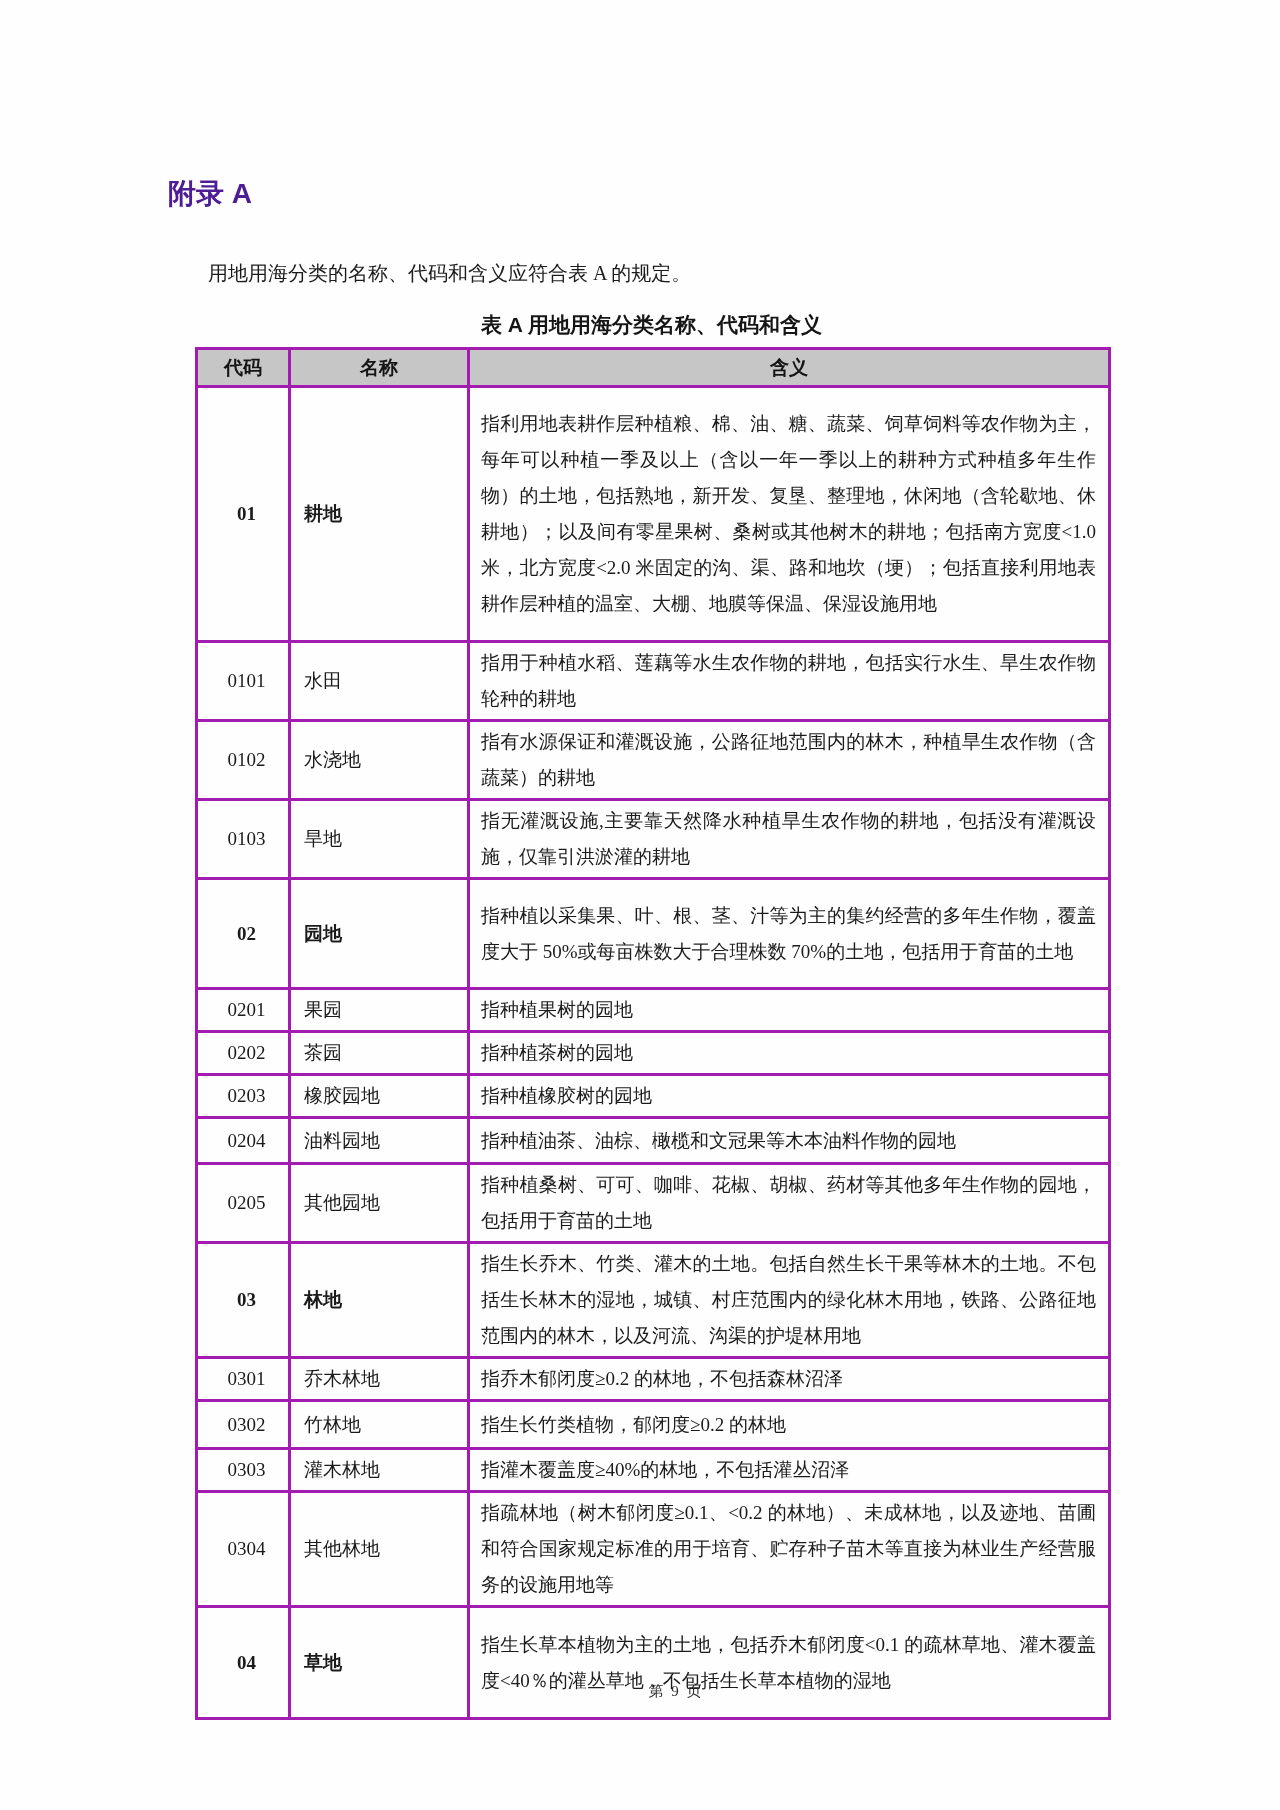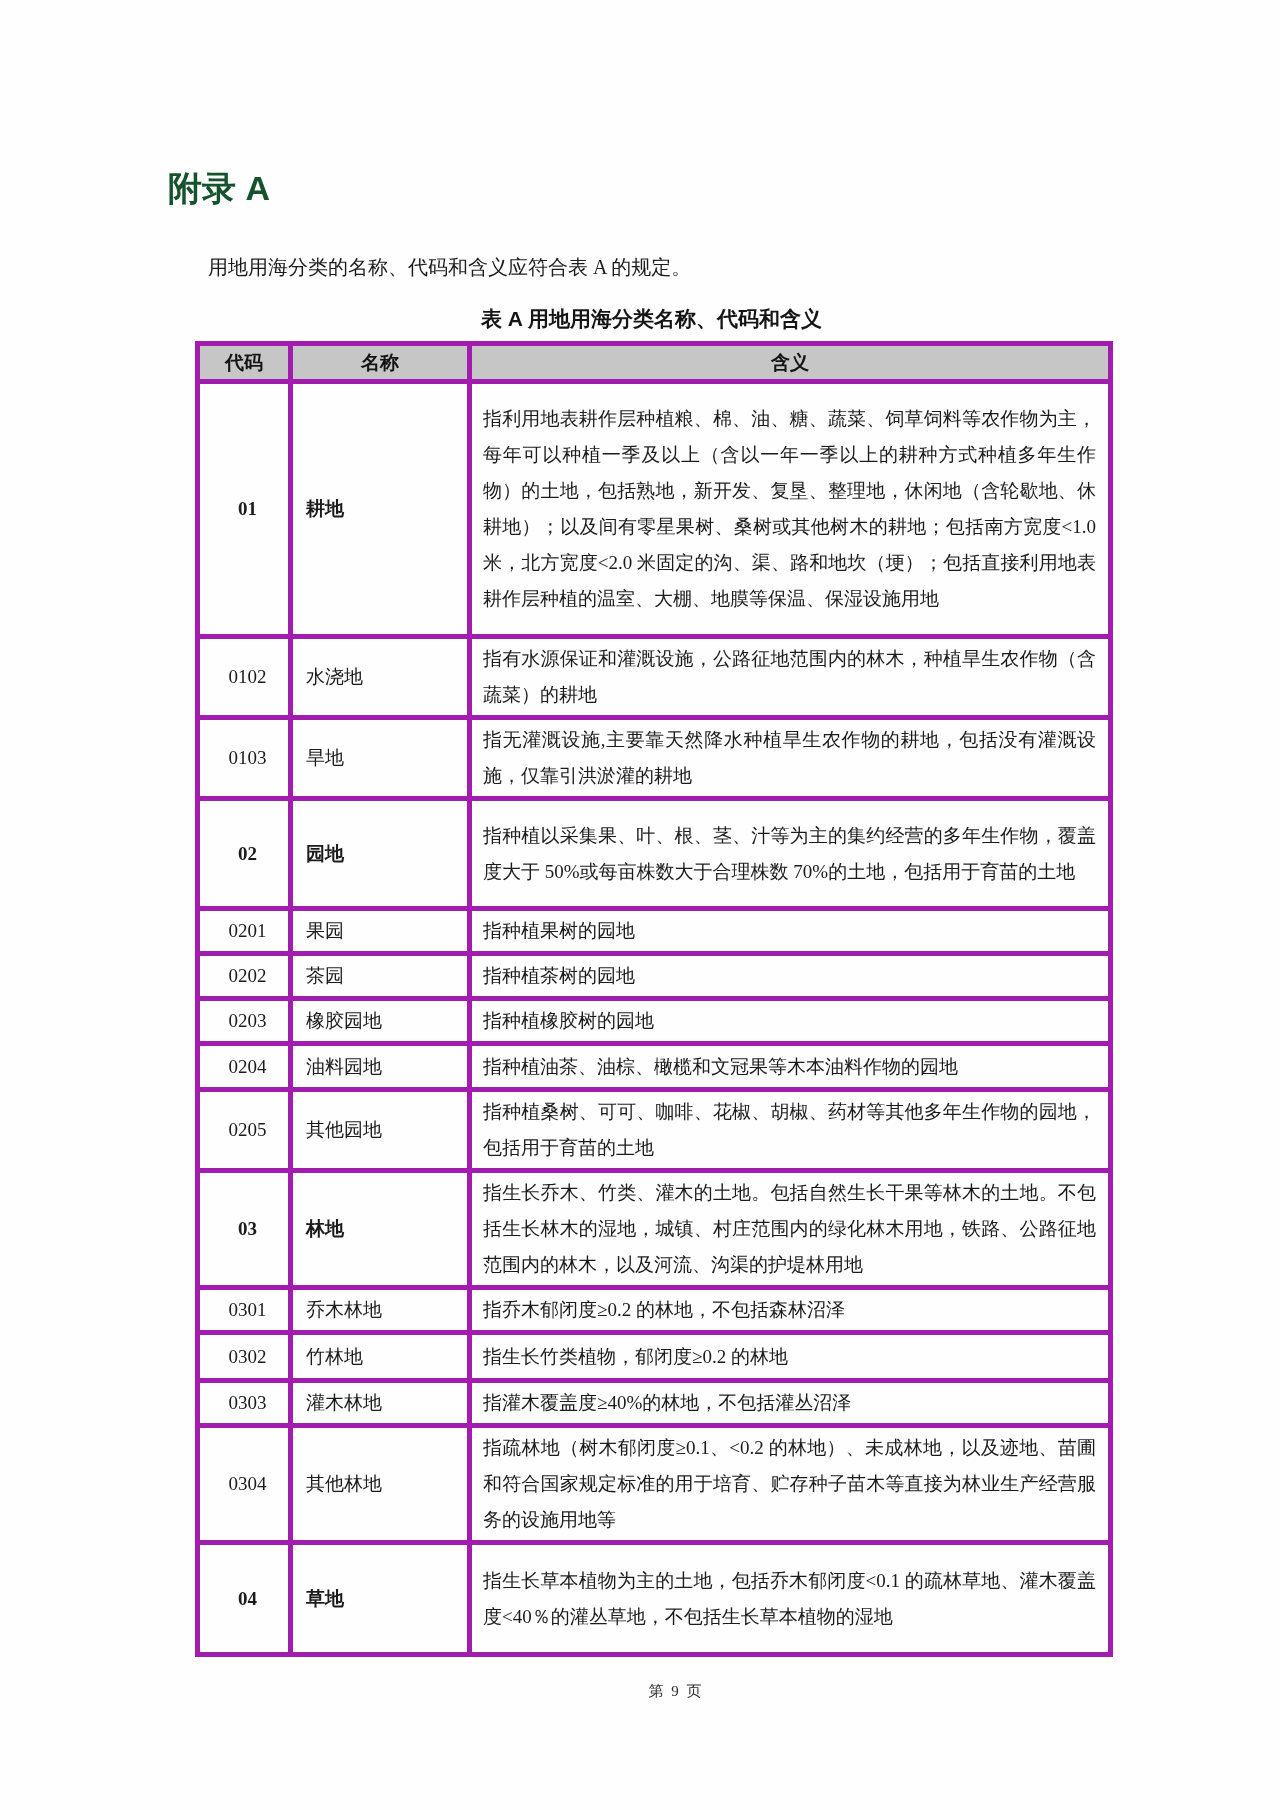--- a/index.html
+++ b/index.html
@@ -10,28 +10,28 @@
   .page {
     position: relative;
     width: 1280px;
     height: 1810px;
     background: #fefefe;
     overflow: hidden;
     font-family: "Liberation Serif", serif;
     color: #1b1b1b;
   }
   .appendix-title {
-    margin: 0;
+    margin: 6px;
     padding-top: 170px;
     margin-left: 168px;
     font-family: "Liberation Sans", sans-serif;
     font-weight: bold;
-    font-size: 34px;
+    font-size: 28px;
     line-height: 36px;
-    color: #14532d;
+    color: #4c1d95;
   }
   .intro-paragraph {
     margin: 46px 160px 0 168px;
     text-indent: 2em;
     font-size: 20px;
     line-height: 30px;
   }
   .table-caption {
     margin-top: 26px;
     margin-left: 195px;
@@ -45,21 +45,21 @@
   }
   table.classification {
     border-collapse: collapse;
     table-layout: fixed;
     width: 913px;
     margin-left: 195px;
     margin-top: 11px;
   }
   table.classification th,
   table.classification td {
-    border: 5px solid #a21caf;
+    border: 3px solid #a21caf;
     box-sizing: border-box;
   }
   table.classification thead th {
     background: #c6c6c6;
     height: 38px;
     font-size: 19px;
     font-weight: bold;
     text-align: center;
     font-family: "Liberation Sans", sans-serif;
     color: #141414;
@@ -116,20 +116,25 @@
         <th>名称</th>
         <th>含义</th>
       </tr>
     </thead>
     <tbody id="table-body">
         <tr class="level1" style="height: 255px;">
           <td class="code-cell">01</td>
           <td class="name-cell">耕地</td>
           <td class="meaning-cell">指利用地表耕作层种植粮、棉、油、糖、蔬菜、饲草饲料等农作物为主，每年可以种植一季及以上（含以一年一季以上的耕种方式种植多年生作物）的土地，包括熟地，新开发、复垦、整理地，休闲地（含轮歇地、休耕地）；以及间有零星果树、桑树或其他树木的耕地；包括南方宽度&lt;1.0 米，北方宽度&lt;2.0 米固定的沟、渠、路和地坎（埂）；包括直接利用地表耕作层种植的温室、大棚、地膜等保温、保湿设施用地</td>
         </tr>
+        <tr style="height: 68px;">
+          <td class="code-cell">0101</td>
+          <td class="name-cell">水田</td>
+          <td class="meaning-cell">指用于种植水稻、莲藕等水生农作物的耕地，包括实行水生、旱生农作物轮种的耕地</td>
+        </tr>
         <tr style="height: 78px;">
           <td class="code-cell">0102</td>
           <td class="name-cell">水浇地</td>
           <td class="meaning-cell">指有水源保证和灌溉设施，公路征地范围内的林木，种植旱生农作物（含蔬菜）的耕地</td>
         </tr>
         <tr style="height: 62px;">
           <td class="code-cell">0103</td>
           <td class="name-cell">旱地</td>
           <td class="meaning-cell">指无灌溉设施,主要靠天然降水种植旱生农作物的耕地，包括没有灌溉设施，仅靠引洪淤灌的耕地</td>
         </tr>

